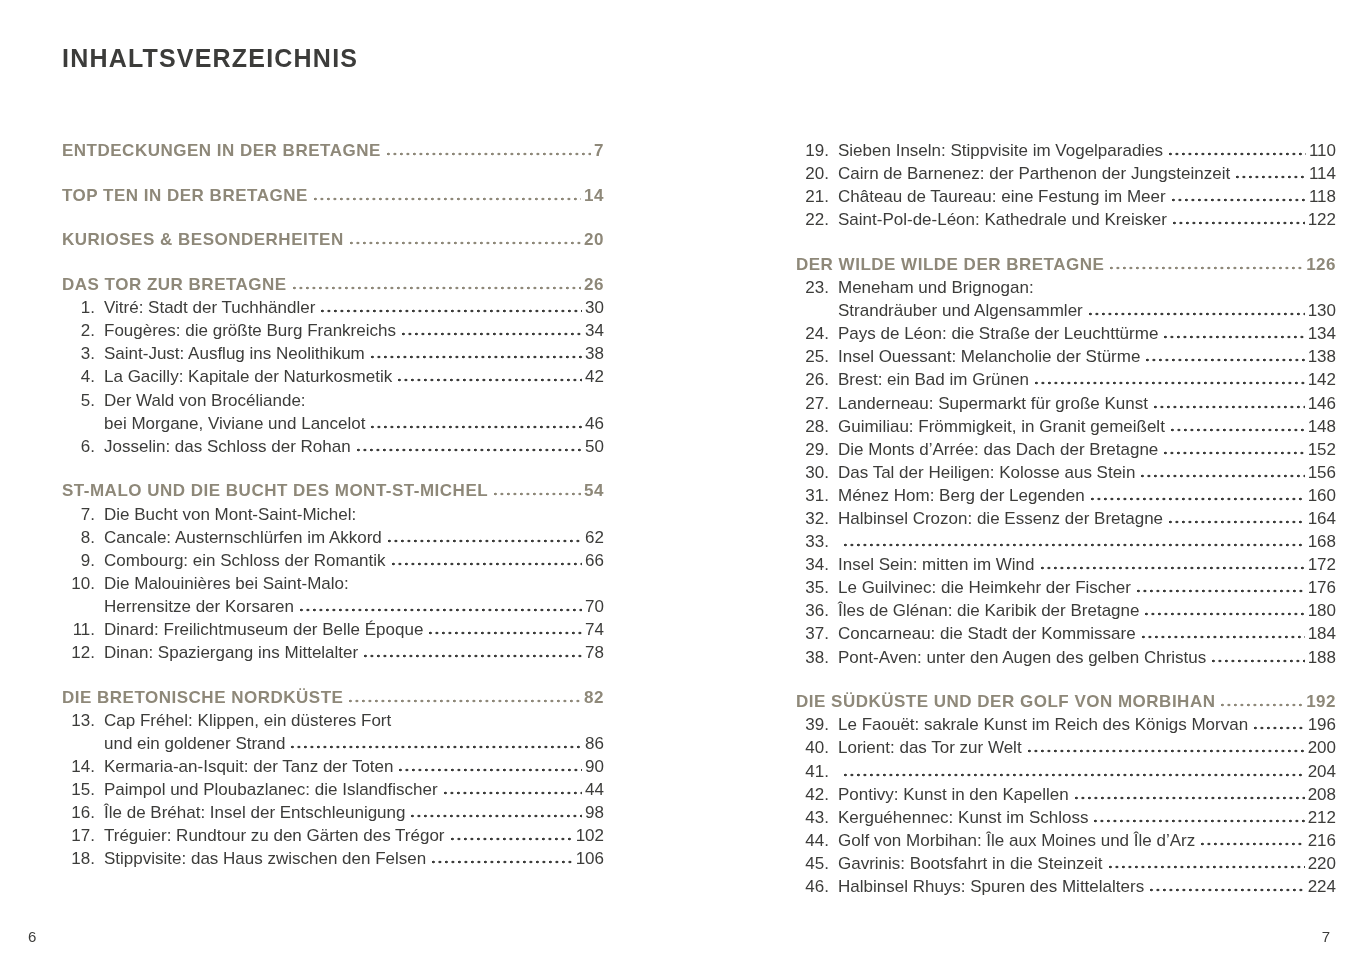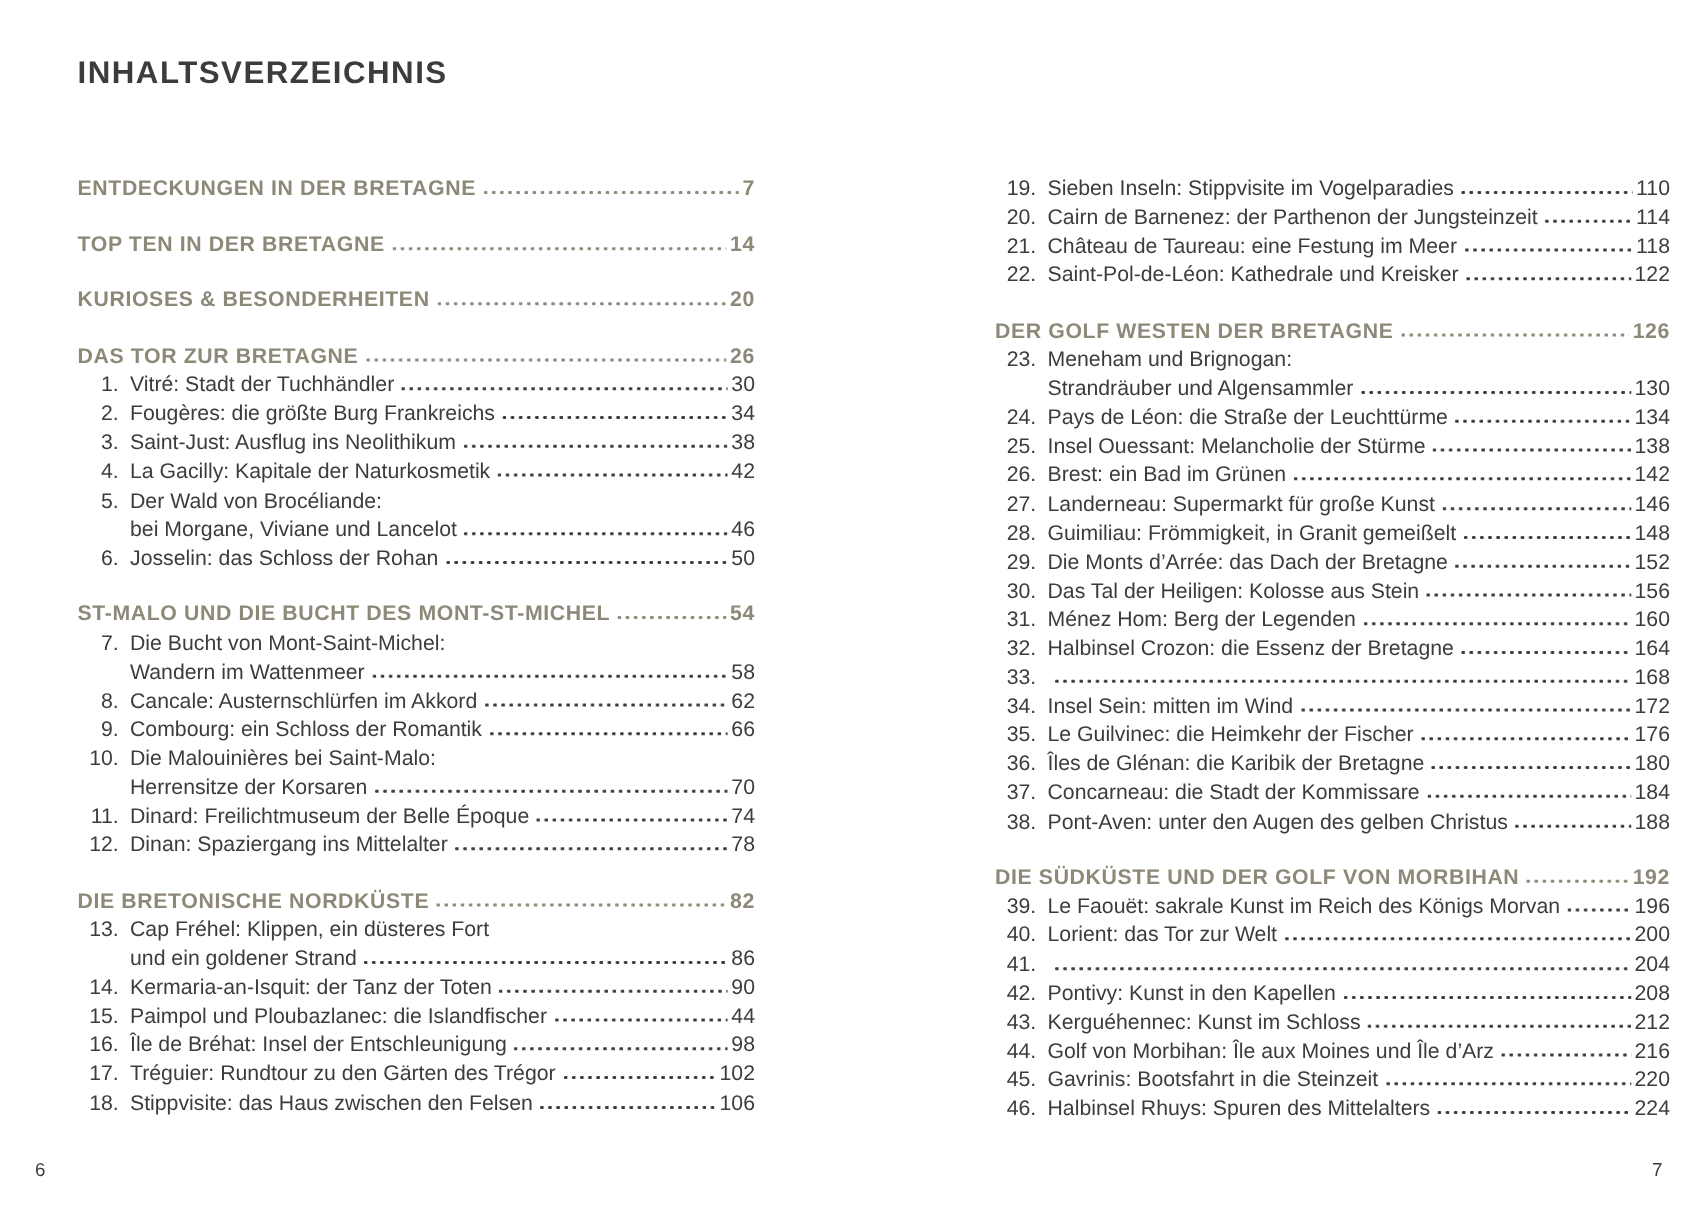--- a/index.html
+++ b/index.html
@@ -168,25 +168,20 @@
         <span class="entry-title">ST-MALO UND DIE BUCHT DES MONT-ST-MICHEL</span>
         <span class="dots"></span>
         <span class="page-num">54</span>
       </div>
       <div class="item">
         <span class="num">7.</span>
         <div class="item-body">
           <div class="line">
             <span class="entry-title">Die Bucht von Mont-Saint-Michel:</span>
           </div>
-          <div class="line">
-            <span class="entry-title">Wandern im Wattenmeer</span>
-            <span class="dots"></span>
-            <span class="page-num">58</span>
-          </div>
         </div>
       </div>
       <div class="item">
         <span class="num">8.</span>
         <div class="item-body">
           <div class="line">
             <span class="entry-title">Cancale: Austernschlürfen im Akkord</span>
             <span class="dots"></span>
             <span class="page-num">62</span>
           </div>
@@ -339,21 +334,21 @@
         <span class="num">22.</span>
         <div class="item-body">
           <div class="line">
             <span class="entry-title">Saint-Pol-de-Léon: Kathedrale und Kreisker</span>
             <span class="dots"></span>
             <span class="page-num">122</span>
           </div>
         </div>
       </div>
       <div class="row section-row">
-        <span class="entry-title">DER GOLF WESTEN DER BRETAGNE</span>
+        <span class="entry-title">DER WILDE WILDE DER BRETAGNE</span>
         <span class="dots"></span>
         <span class="page-num">126</span>
       </div>
       <div class="item">
         <span class="num">23.</span>
         <div class="item-body">
           <div class="line">
             <span class="entry-title">Meneham und Brignogan:</span>
           </div>
           <div class="line">

